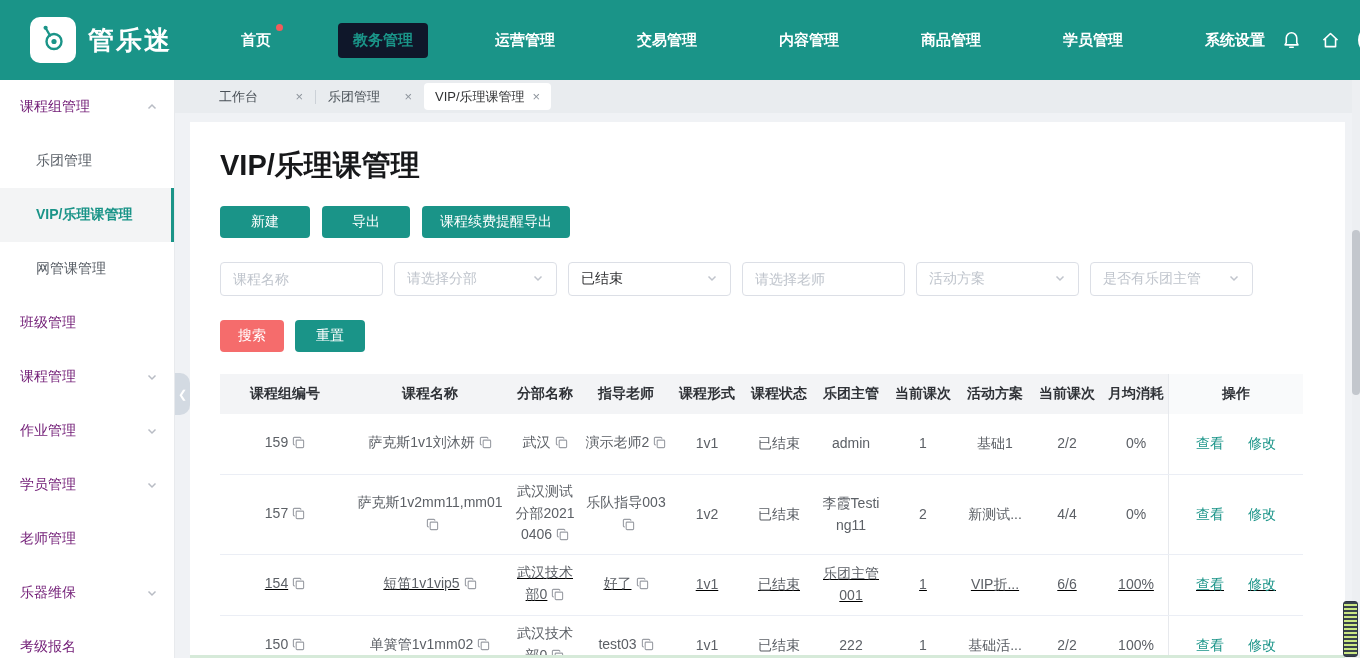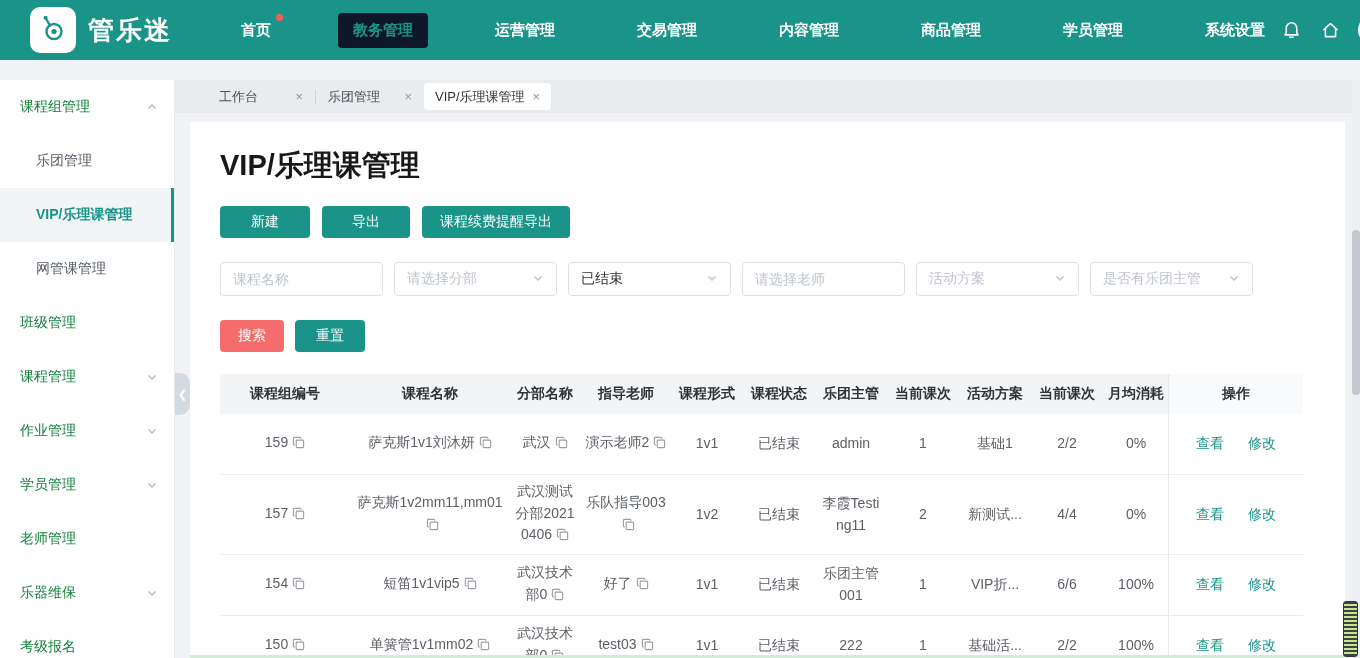--- a/index.html
+++ b/index.html
@@ -1,34 +1,34 @@
 <!DOCTYPE html>
 <html><head>
 <meta charset="utf-8">
 <style>
   * { margin:0; padding:0; box-sizing:border-box; }
   html,body { width:1360px; height:658px; overflow:hidden; }
   body { font-family:"Liberation Sans","DejaVu Sans",sans-serif; background:#f0f2f5; position:relative; }
 
   
-  .header { position:absolute; left:0; top:0; width:1360px; height:60px; background:#1a9488; display:flex; align-items:center; z-index:30; }
+  .header { position:absolute; left:0; top:0; width:1360px; height:80px; background:#1a9488; display:flex; align-items:center; z-index:30; }
   .logo-box { width:46px; height:46px; background:#fff; border-radius:10px; margin-left:30px; display:flex; align-items:center; justify-content:center; flex:0 0 auto; }
   .logo-text { color:#fff; font-size:26px; font-weight:700; margin-left:12px; letter-spacing:2px; white-space:nowrap; }
   .nav { display:flex; align-items:center; margin-left:54px; gap:52px; }
   .nav-item { color:#fff; font-size:15px; font-weight:600; position:relative; padding:8px 15px; white-space:nowrap; cursor:pointer; }
   .nav-item.active { background:#0f172a; color:#1a9488; border-radius:4px; }
   .nav-dot { position:absolute; top:1px; right:3px; width:7px; height:7px; border-radius:50%; background:#f25c5c; }
   .header-right { margin-left:auto; display:flex; align-items:center; gap:17px; margin-right:28px; }
   .hicon { width:22px; height:22px; display:flex; align-items:center; justify-content:center; cursor:pointer; }
   .avatar { width:32px; height:32px; border-radius:50%; background:#fff; overflow:hidden; border:2px solid #ffffff; flex:0 0 auto; cursor:pointer; }
   .user-name { color:#fff; font-size:14px; white-space:nowrap; cursor:pointer; }
 
   
   .sidebar { position:absolute; left:0; top:80px; bottom:0; width:175px; background:#fff; border-right:1px solid #e8eaed; z-index:20; }
-  .side-item { height:54px; display:flex; align-items:center; justify-content:space-between; padding:0 16px 0 20px; font-size:14px; color:#15803d; cursor:pointer; }
+  .side-item { height:54px; display:flex; align-items:center; justify-content:space-between; padding:0 16px 0 20px; font-size:14px; color:#701a75; cursor:pointer; }
   .side-item.sub { padding-left:36px; color:#565c64; }
   .side-item.sub.active { background:#f3f4f5; color:#1a9488; border-right:3px solid #1a9488; font-weight:600; }
   .side-chevron { color:#b8bcc4; display:flex; }
   .collapse-handle { position:absolute; left:175px; top:373px; width:15px; height:42px; background:#d3dae2; border-radius:0 10px 10px 0; display:flex; align-items:center; justify-content:center; color:#fff; font-size:11px; font-weight:700; z-index:25; cursor:pointer; }
 
   
   .tabbar { position:absolute; left:175px; top:80px; right:8px; height:33px; background:#e9ecef; display:flex; align-items:center; padding-left:32px; z-index:10; }
   .tab { display:flex; align-items:center; justify-content:space-between; width:108px; padding:0 12px; font-size:13px; color:#495057; height:33px; cursor:pointer; }
   .tab .tab-close { color:#8d949c; font-size:13px; cursor:pointer; }
   .tab.active { background:#fff; height:27px; border-radius:4px; width:auto; gap:8px; color:#303133; padding:0 11px; }
@@ -52,21 +52,21 @@
   .btn-search { width:64px; } .btn-reset { width:70px; }
 
   
   .tbl { margin-top:22px; width:1083px; --cols:130px 160px 70px 92px 70px 74px 70px 74px 70px 74px 64px 135px; font-size:14px; }
   .trow { display:grid; grid-template-columns:var(--cols); }
   .thead { background:#f3f4f6; }
   .th { height:40px; display:flex; align-items:center; justify-content:center; color:#2f3237; font-weight:700; }
   .th-action { background:#f9fafb; border-left:1px solid #e7e9ed; }
   .tbody-row { border-bottom:1px solid #ebeef5; }
   .td { display:flex; align-items:center; justify-content:center; text-align:center; color:#5c6066; padding:4px 4px; line-height:1.55; word-break:break-all; }
-  .r1 { height:61px; } .r2 { height:80px; } .r3 { height:61px; } .r4 { height:61px; }
+  .r1 { height:61px; } .r2 { height:80px; } .r3 { height:61px;text-decoration:underline; } .r4 { height:61px; }
   .td-action { border-left:1px solid #e7e9ed; gap:24px; }
   .cellwrap { display:inline; }
   .copy-ic { display:inline-block; vertical-align:-2px; margin-left:4px; cursor:pointer; }
   .lnk { color:#1a9488; cursor:pointer; white-space:nowrap; }
 
   .bottom-strip { position:absolute; left:15px; right:7px; bottom:0; height:3px; background:#d6ead9; z-index:5; }
 
   
   .scroll-track { position:absolute; right:0; top:80px; bottom:0; width:8px; background:#edeff2; z-index:40; }
   .scroll-thumb { position:absolute; right:0; top:150px; width:8px; height:165px; background:#c3c7cd; border-radius:4px; cursor:pointer; }

